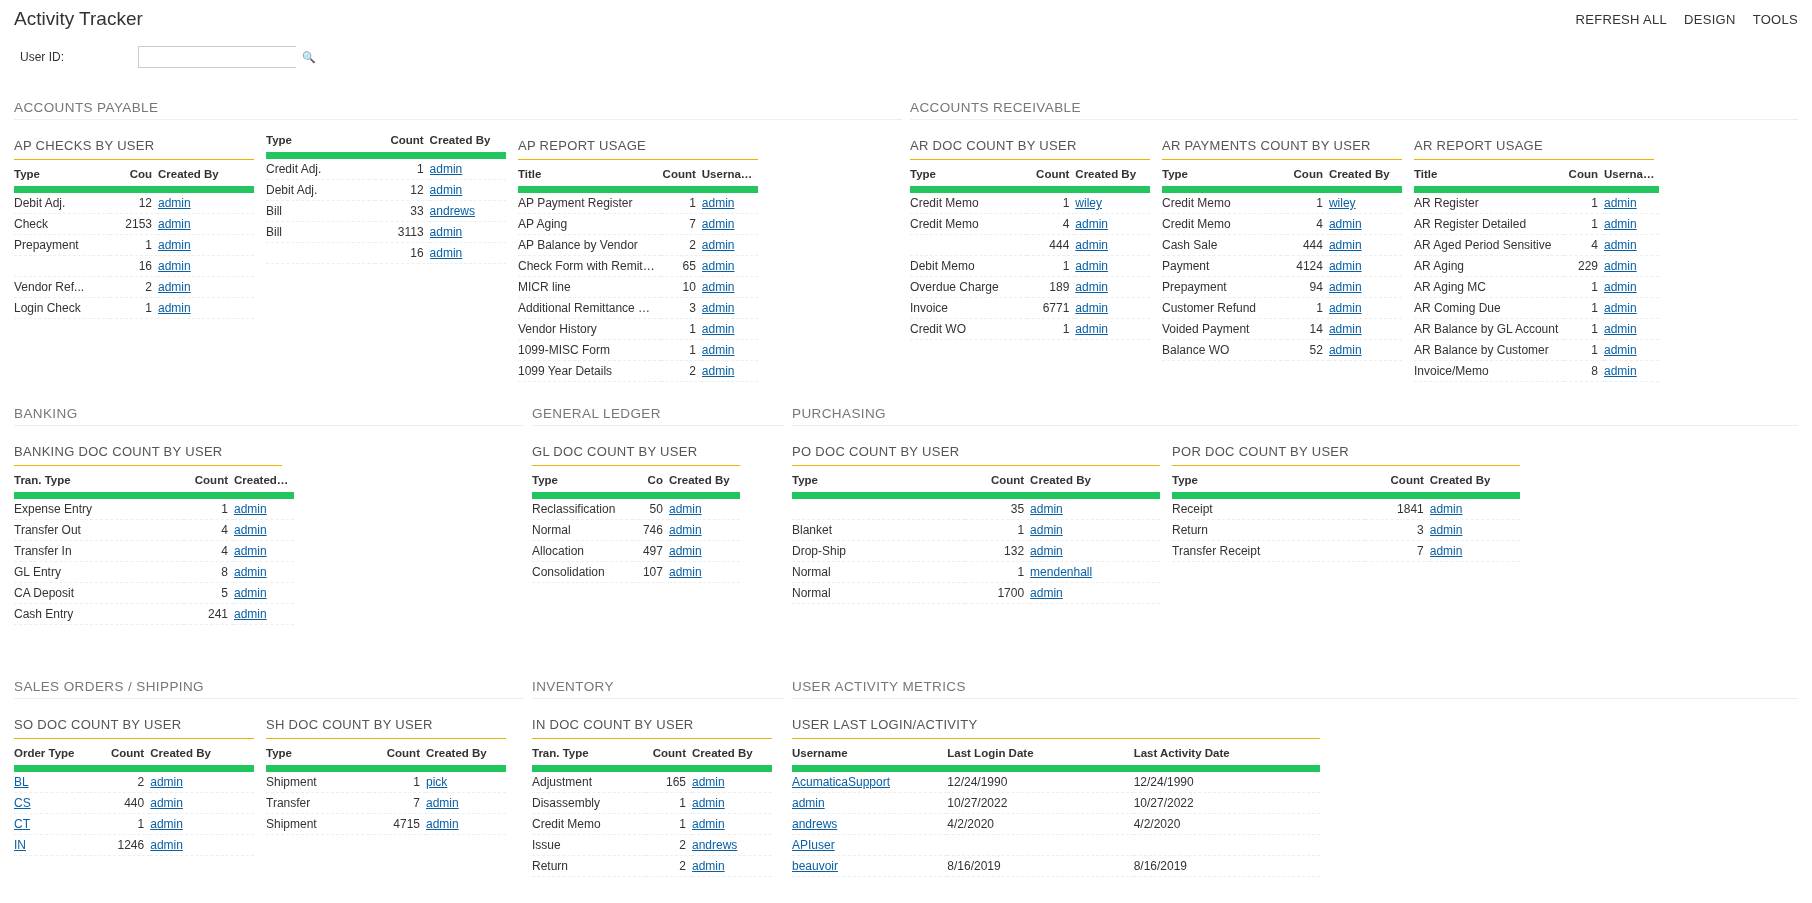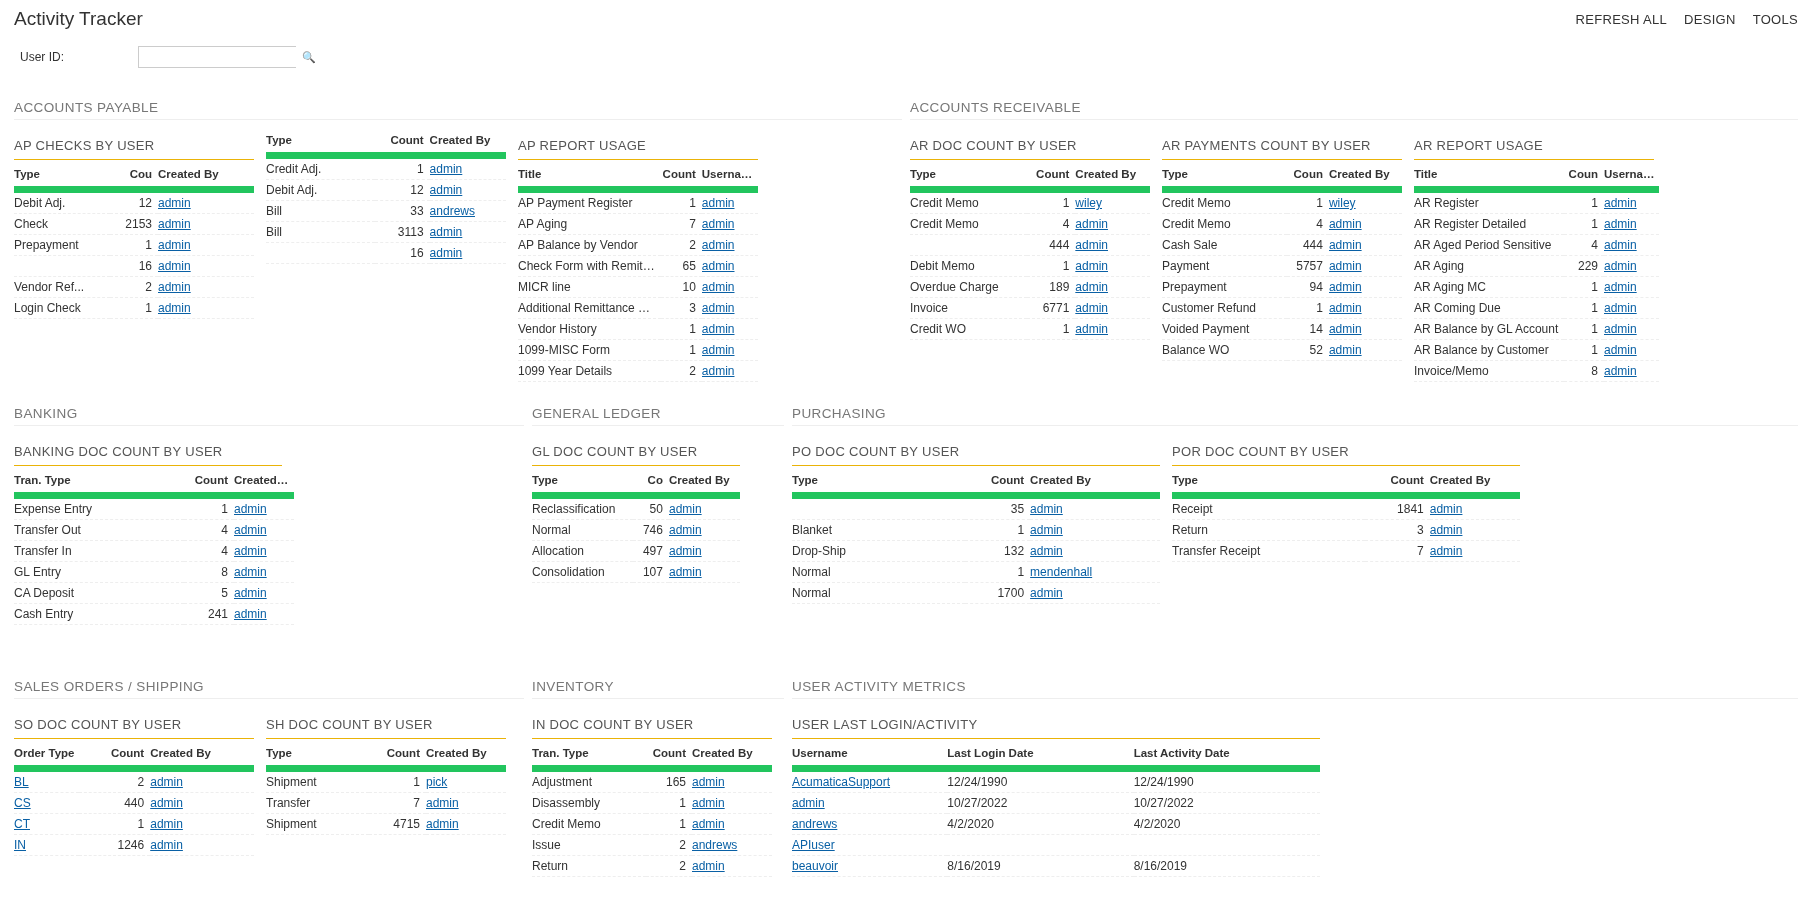--- a/index.html
+++ b/index.html
@@ -369,21 +369,21 @@
                   <td class="num">4</td>
                   <td><a class="dlink">admin</a></td>
                 </tr>
                 <tr>
                   <td>Cash Sale</td>
                   <td class="num">444</td>
                   <td><a class="dlink">admin</a></td>
                 </tr>
                 <tr>
                   <td>Payment</td>
-                  <td class="num">5757</td>
+                  <td class="num">4124</td>
                   <td><a class="dlink">admin</a></td>
                 </tr>
                 <tr>
                   <td>Prepayment</td>
                   <td class="num">94</td>
                   <td><a class="dlink">admin</a></td>
                 </tr>
                 <tr>
                   <td>Customer Refund</td>
                   <td class="num">1</td>

